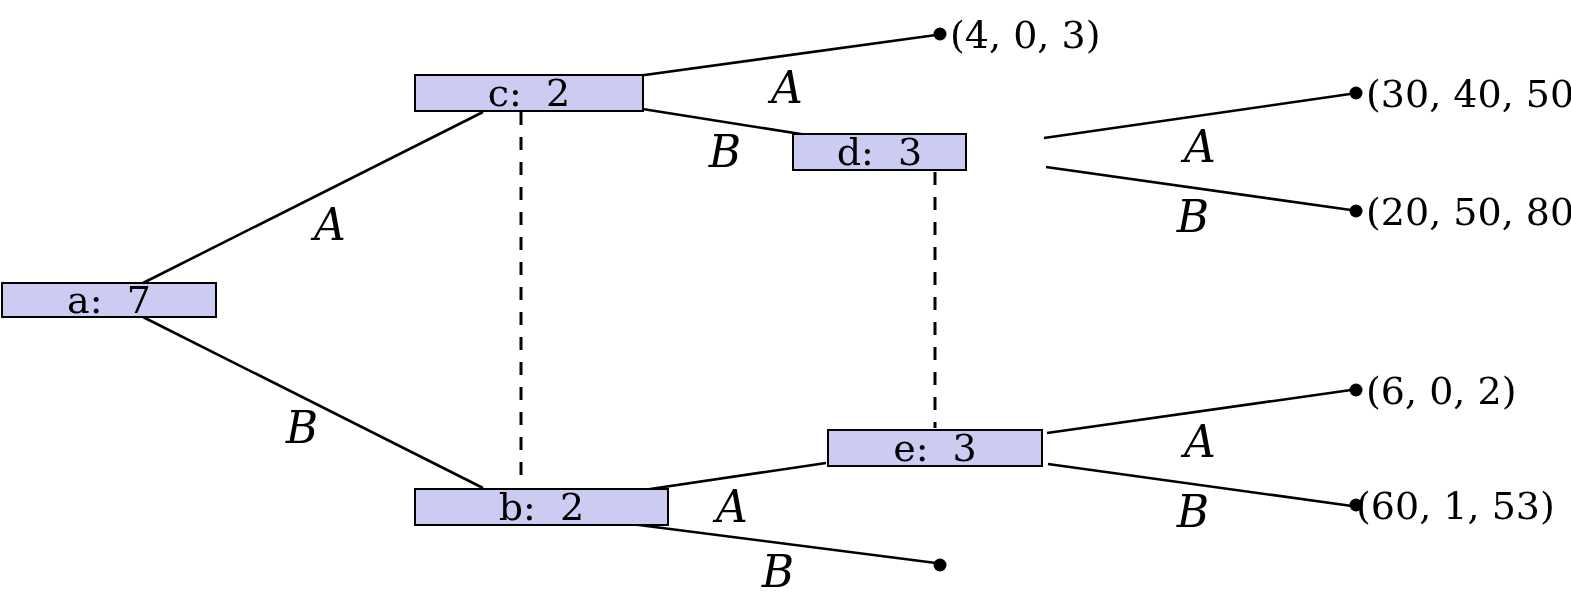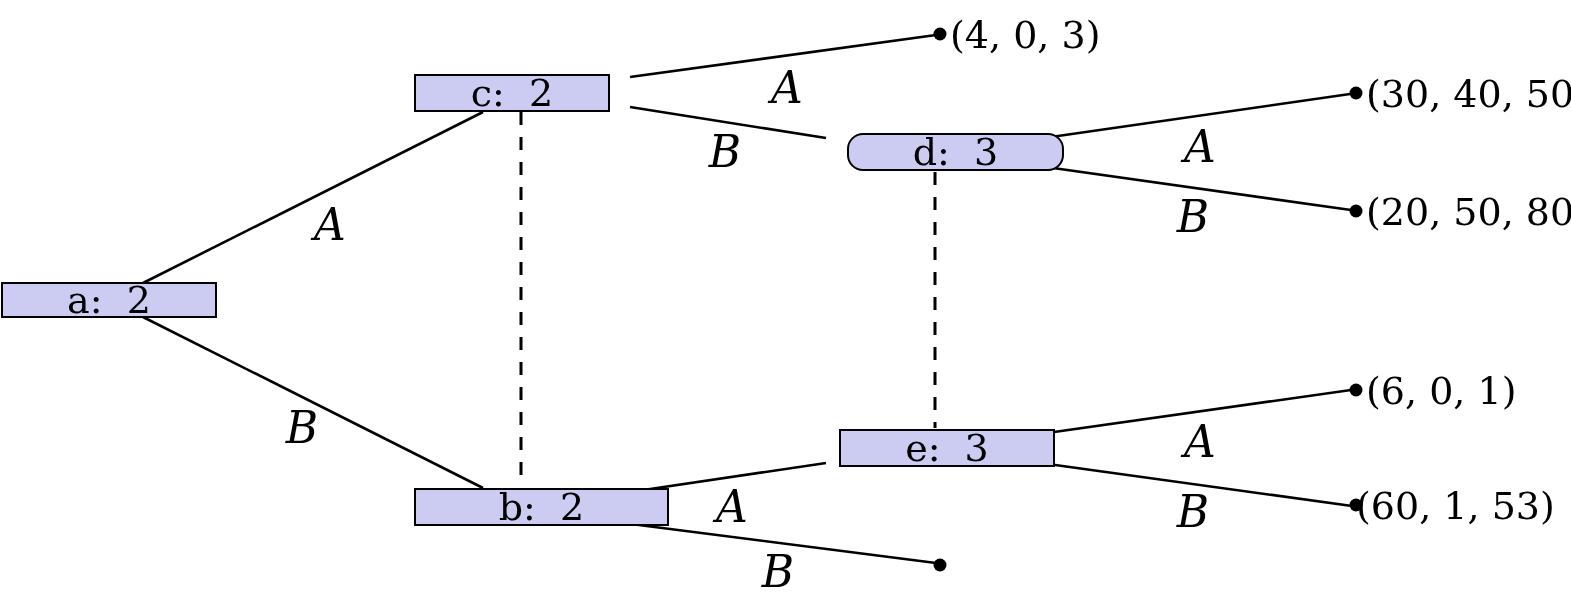--- a/index.html
+++ b/index.html
@@ -54,33 +54,33 @@
       <line x1="1048" y1="464" x2="1352" y2="506" class="edge-line"></line>
       <line x1="521" y1="112" x2="521" y2="487" class="info-line"></line>
       <line x1="935" y1="172" x2="935" y2="428" class="info-line"></line>
       <circle cx="940" cy="34" r="6.5" class="terminal-dot"></circle>
       <circle cx="1356" cy="93" r="6.5" class="terminal-dot"></circle>
       <circle cx="1356" cy="211" r="6.5" class="terminal-dot"></circle>
       <circle cx="1356" cy="390" r="6.5" class="terminal-dot"></circle>
       <circle cx="1356" cy="505" r="6.5" class="terminal-dot"></circle>
       <circle cx="940" cy="565" r="6.5" class="terminal-dot"></circle>
     </svg>
-<div class="node" style="left: 1px; top: 282px; width: 216px; height: 36px; background: rgb(204, 204, 242);">a:  2</div>
-    <div class="node" style="left: 414px; top: 74px; width: 196px; height: 38px; background: rgb(204, 204, 242);">c:  2</div>
+<div class="node" style="left: 1px; top: 282px; width: 216px; height: 36px; background: rgb(204, 204, 242);">a:  7</div>
+    <div class="node" style="left: 414px; top: 74px; width: 230px; height: 38px; background: rgb(204, 204, 242);">c:  2</div>
     <div class="node" style="left: 414px; top: 488px; width: 255px; height: 38px; background: rgb(204, 204, 242);">b:  2</div>
-    <div class="node" style="left: 847px; top: 133px; width: 217px; height: 38px; background: rgb(204, 204, 242); border-radius: 16px;">d:  3</div>
-    <div class="node" style="left: 827px; top: 429px; width: 216px; height: 38px; background: rgb(204, 204, 242); margin-left: 12px;">e:  3</div>
+    <div class="node" style="left: 792px; top: 133px; width: 175px; height: 38px; background: rgb(204, 204, 242);">d:  3</div>
+    <div class="node" style="left: 827px; top: 429px; width: 216px; height: 38px; background: rgb(204, 204, 242);">e:  3</div>
     <div class="edge-label" style="left: 330px; top: 225px;">A</div>
     <div class="edge-label" style="left: 302px; top: 428px;">B</div>
     <div class="edge-label" style="left: 787px; top: 88px;">A</div>
     <div class="edge-label" style="left: 725px; top: 152px;">B</div>
     <div class="edge-label" style="left: 1200px; top: 147px;">A</div>
     <div class="edge-label" style="left: 1193px; top: 217px;">B</div>
     <div class="edge-label" style="left: 732px; top: 507px;">A</div>
     <div class="edge-label" style="left: 778px; top: 572px;">B</div>
     <div class="edge-label" style="left: 1200px; top: 442px;">A</div>
     <div class="edge-label" style="left: 1193px; top: 512px;">B</div>
     <div class="leaf-label" style="left: 950px; top: 35px;">(4, 0, 3)</div>
     <div class="leaf-label" style="left: 1366px; top: 94px;">(30, 40, 50)</div>
     <div class="leaf-label" style="left: 1366px; top: 212px;">(20, 50, 80)</div>
-    <div class="leaf-label" style="left: 1366px; top: 391px;">(6, 0, 1)</div>
+    <div class="leaf-label" style="left: 1366px; top: 391px;">(6, 0, 2)</div>
     <div class="leaf-label" style="left: 1356px; top: 506px;">(60, 1, 53)</div>
   </div>
 
 </body></html>

